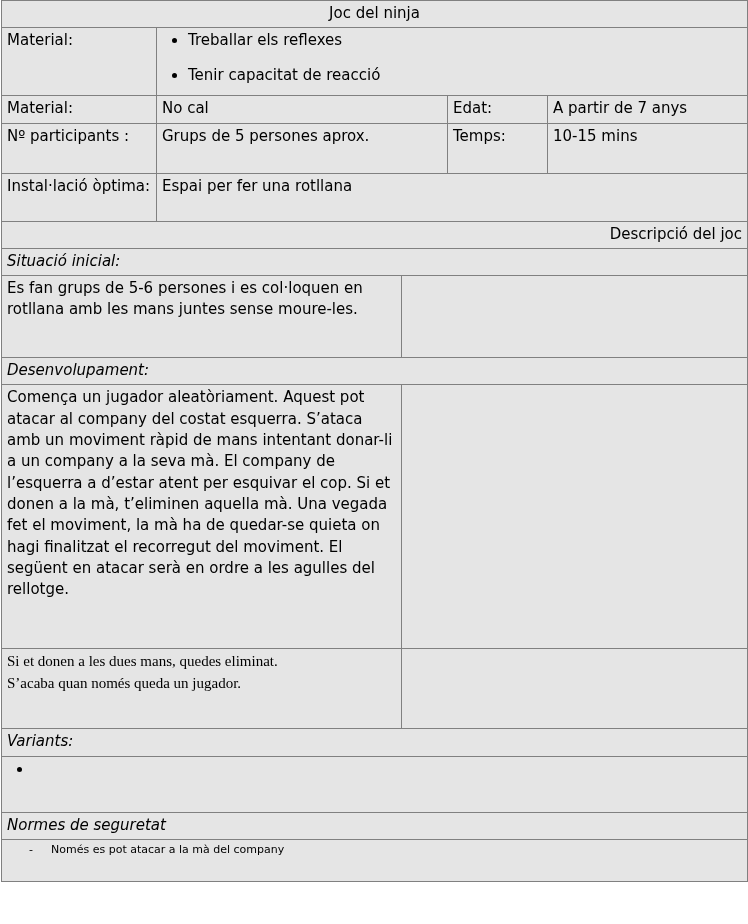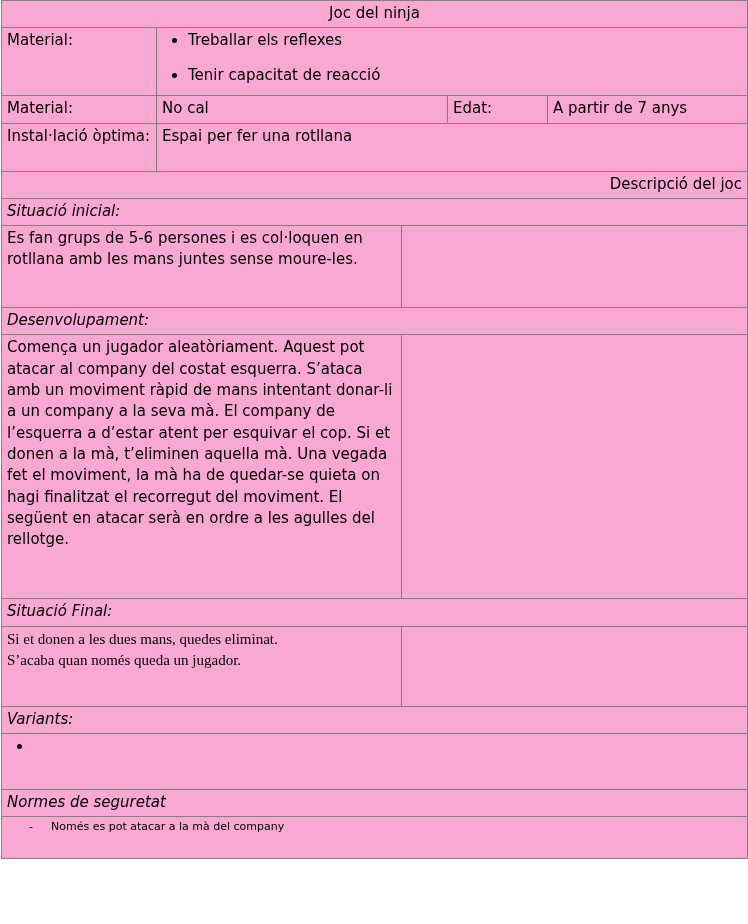--- a/index.html
+++ b/index.html
@@ -23,21 +23,21 @@
     margin: 0 1px;
     border-collapse: collapse;
     table-layout: fixed;
   }
   table.game-table td {
     border: 1px solid #808080;
     padding: 2px 5px 3px 5px;
     vertical-align: top;
     font-size: 15px;
     line-height: 1.42;
-    background: #f9a8d4;
+    background: #e5e5e5;
   }
   .label-cell {
     background: #dce4ca;
   }
   .title-cell {
     background: #c5d79c;
     text-align: center;
     font-size: 23px;
     line-height: 1.2;
     padding: 2px 4px 4px 4px;
@@ -134,20 +134,26 @@
         </td>
       </tr>
 
       <tr>
         <td class="label-cell">Material:</td>
         <td colspan="2">No cal</td>
         <td class="label-cell">Edat:</td>
         <td>A partir de 7 anys</td>
       </tr>
 
+      <tr class="part-row">
+        <td class="label-cell">Nº participants :</td>
+        <td colspan="2">Grups de 5 persones aprox.</td>
+        <td class="label-cell">Temps:</td>
+        <td>10-15 mins</td>
+      </tr>
 
 
       <tr class="inst-row">
         <td class="label-cell">Instal·lació òptima:</td>
         <td colspan="4">Espai per fer una rotllana</td>
       </tr>
 
       <tr>
         <td class="section-band" colspan="5">Descripció del joc</td>
       </tr>
@@ -165,23 +171,20 @@
       <tr>
         <td class="sub-band" colspan="5">Desenvolupament:</td>
       </tr>
       <tr>
         <td class="tall-desc" colspan="2">
           <p class="para">Comença un jugador aleatòriament. Aquest pot atacar al company del costat esquerra. S’ataca amb un moviment ràpid de mans intentant donar-li a un company a la seva mà. El company de l’esquerra a d’estar atent per esquivar el cop. Si et donen a la mà, t’eliminen aquella mà. Una vegada fet el moviment, la mà ha de quedar-se quieta on hagi finalitzat el recorregut del moviment. El següent en atacar serà en ordre a les agulles del rellotge.</p>
         </td>
         <td class="empty-pane" colspan="3"></td>
       </tr>
 
-      <tr>
-        <td class="sub-band" colspan="5">Situació Final:</td>
-      </tr>
       <tr>
         <td class="fin-desc" colspan="2">
           <p class="para">Si et donen a les dues mans, quedes eliminat.
 S’acaba quan només queda un jugador.</p>
         </td>
         <td class="empty-pane" colspan="3"></td>
       </tr>
 
       <tr>
         <td class="sub-band" colspan="5">Variants:</td>

